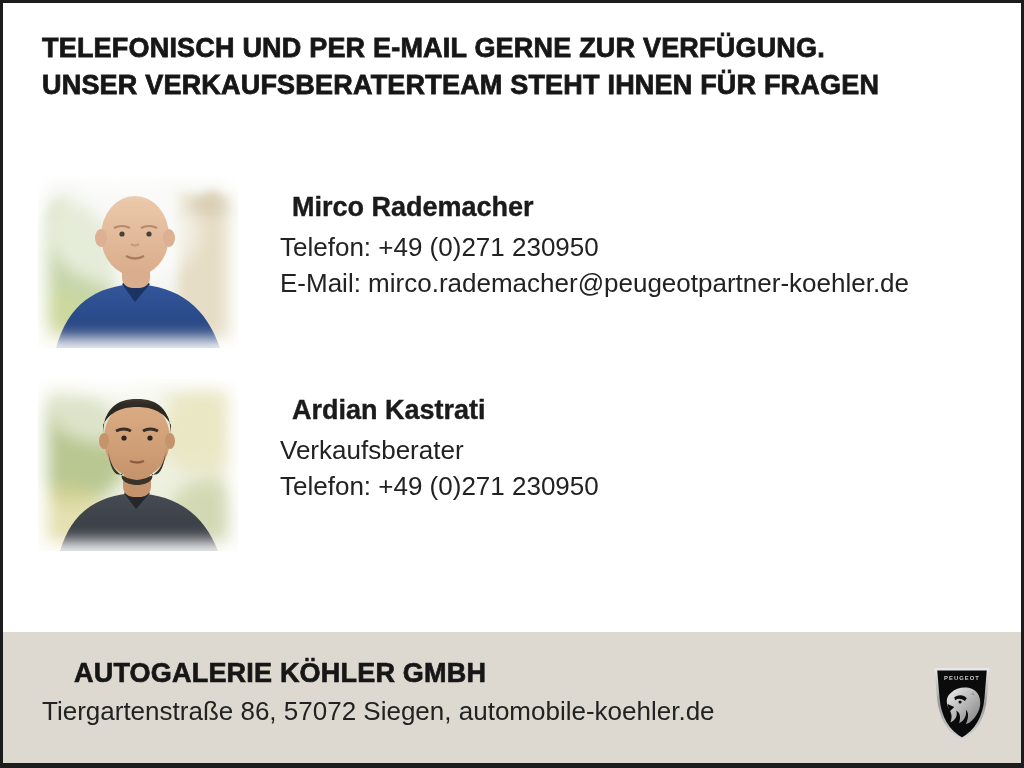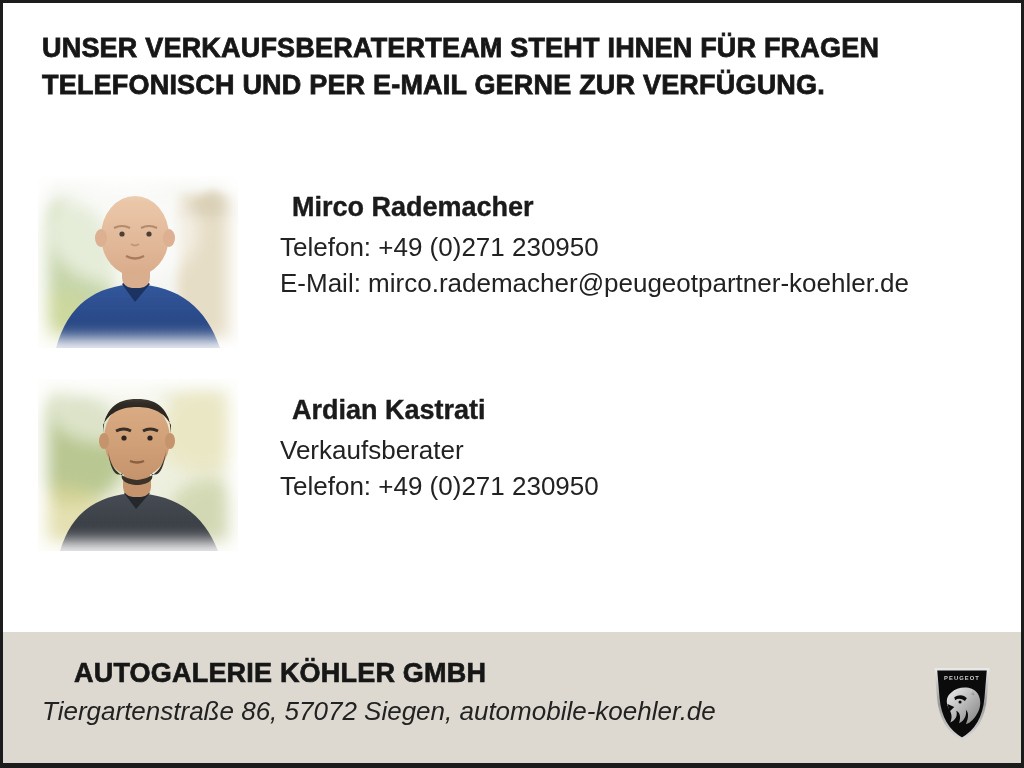--- a/index.html
+++ b/index.html
@@ -36,32 +36,32 @@
     position:absolute;left:0;right:0;top:629px;bottom:0;
     background:#ddd9d0;
   }
   .footer-company{
     position:absolute;left:39px;top:26px;
     font-size:27px;font-weight:bold;letter-spacing:0.2px;
     -webkit-text-stroke:0.7px #1b1b1b;color:#161616;margin-left:32px;
   }
   .footer-address{
     position:absolute;left:39px;top:64px;
-    font-size:26px;color:#222;font-style:italic;
+    font-size:26px;color:#222;
   }
   .brand-logo{position:absolute;left:929px;top:33px;width:60px;height:78px;}
 </style>
 </head>
 <body>
 
 <div class="stage">
 
   <div class="headline">
+    <div>TELEFONISCH UND PER E-MAIL GERNE ZUR VERFÜGUNG.</div>
     <div>UNSER VERKAUFSBERATERTEAM STEHT IHNEN FÜR FRAGEN</div>
-    <div>TELEFONISCH UND PER E-MAIL GERNE ZUR VERFÜGUNG.</div>
   </div>
 
   <div class="contact-row row-1">
     <div class="photo">
       <svg width="200" height="172" viewBox="0 0 200 172">
         <defs>
           <filter id="b8" x="-50%" y="-50%" width="200%" height="200%">
               <feGaussianBlur stdDeviation="8"></feGaussianBlur>
             </filter>
           <filter id="b5" x="-50%" y="-50%" width="200%" height="200%">

